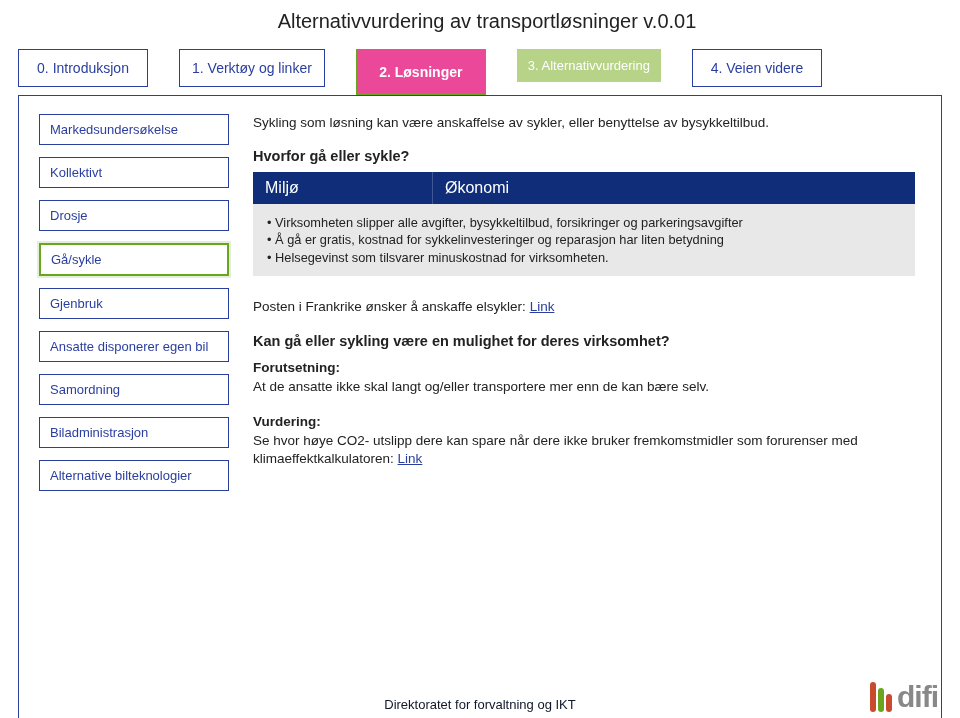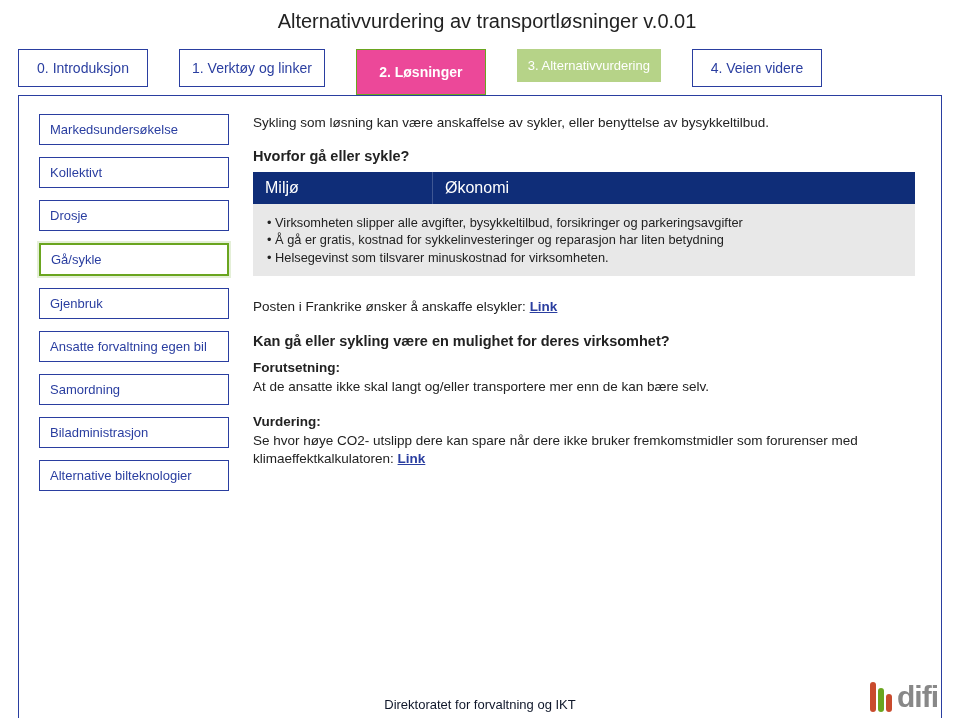--- a/index.html
+++ b/index.html
@@ -95,21 +95,21 @@
   .thead { display: flex; background: #0f2d78; color: #fff; font-size: 16px; }
   .thead > div { padding: 7px 12px; }
   .th1 { width: 180px; border-right: 1px solid rgba(255,255,255,0.2); }
   .th2 { flex: 1; }
   .tbody { display: flex; background: #e8e8e8; }
   .tbody > div { padding: 10px 12px; font-size: 12.8px; line-height: 1.35; }
   .tb1 { width: 180px; }
   .tb2 { flex: 1; }
   .bullet { display: block; padding-left: 10px; text-indent: -8px; }
   .para { margin-bottom: 16px; line-height: 1.4; }
-  .link { color: #2a3ea0; text-decoration: underline; cursor: pointer; font-weight: bold; }
+  .link { color: #2a3ea0; text-decoration: underline; cursor: pointer; }
   .label-bold { font-weight: bold; }
   .sub-q { font-weight: bold; font-size: 14.5px; margin-bottom: 10px; margin-top: 6px; }
   .footer {
     position: absolute;
     bottom: 6px;
     left: 0;
     right: 0;
     text-align: center;
     font-size: 13px;
     color: #0f172a;
@@ -149,21 +149,21 @@
 </div>
 
 <div class="content-outer">
 
   <div class="sidebar">
     <div class="side-item">Markedsundersøkelse</div>
     <div class="side-item">Kollektivt</div>
     <div class="side-item">Drosje</div>
     <div class="side-item active">Gå/sykle</div>
     <div class="side-item">Gjenbruk</div>
-    <div class="side-item">Ansatte forvaltning egen bil</div>
+    <div class="side-item">Ansatte disponerer egen bil</div>
     <div class="side-item">Samordning</div>
     <div class="side-item">Biladministrasjon</div>
     <div class="side-item">Alternative bilteknologier</div>
   </div>
 
   <div class="main">
     <div class="intro">Sykling som løsning kan være anskaffelse av sykler, eller benyttelse av bysykkeltilbud.</div>
     <div class="section-q">Hvorfor gå eller sykle?</div>
 
     <div class="table">

